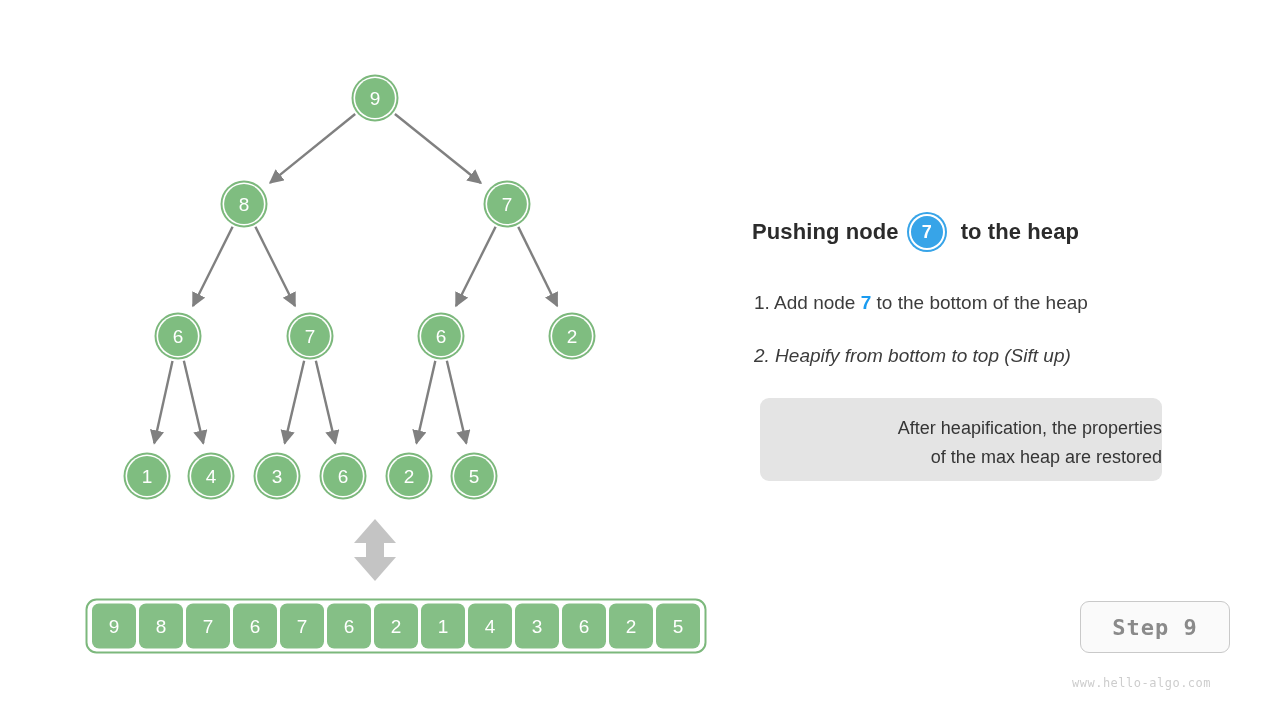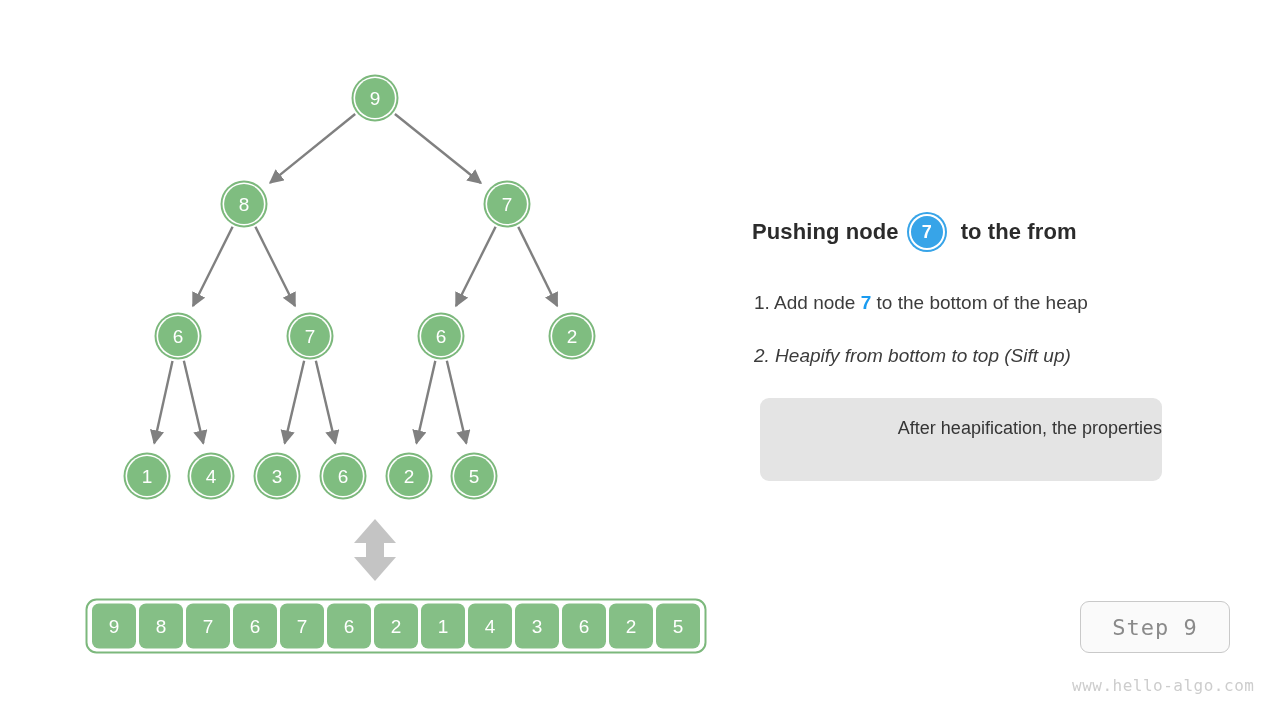--- a/index.html
+++ b/index.html
@@ -106,32 +106,32 @@
     width: 150px;
     height: 52px;
     border: 1px solid #c9c9c9;
     border-radius: 9px;
     background: #fafafa;
     display: flex;
     align-items: center;
     justify-content: center;
     font-family: "DejaVu Sans Mono", monospace;
     font-size: 22px;
-    font-weight: normal;
+    font-weight: bold;
     color: #8a8a8a;
     letter-spacing: 1px;
     box-sizing: border-box;
   }
 
   #watermark {
     position: absolute;
     left: 320px;
     top: 676px;
     font-family: "DejaVu Sans Mono", monospace;
-    font-size: 16px;
+    font-size: 12px;
     color: #cdcdcd;
     letter-spacing: 0.5px;
   }
 
   
   .node-outer { fill: #7cb87c; }
   .node-ring  { fill: #ffffff; }
   .node-fill  { fill: #7fbd80; }
   .node-label {
     fill: #ffffff;
@@ -299,31 +299,32 @@
         <text x="678" y="626.5" class="array-text">5</text>
       </g>
   </svg>
 </div>
 
 <div id="info-panel">
 
   <div id="title-line">
     <span class="title-text">Pushing node</span>
     <span id="title-badge">7</span>
-    <span class="title-text">to the from</span>
+    <span class="title-text">to the heap</span>
   </div>
 
   <div class="step-line" id="step-1">
     <span>1. Add node </span><span class="hl-blue">7</span><span> to the bottom of the heap</span>
   </div>
 
   <div class="step-line" id="step-2">
     <span>2. Heapify from bottom to top (Sift up)</span><span class="hl-blue"></span><span></span>
   </div>
 
   <div id="note-box">
     <div class="note-line">After heapification, the properties</div>
+    <div class="note-line">of the max heap are restored</div>
   </div>
 
   <div id="step-badge">Step  9</div>
 
   <div id="watermark">www.hello-algo.com</div>
 </div>
 
 </body></html>

